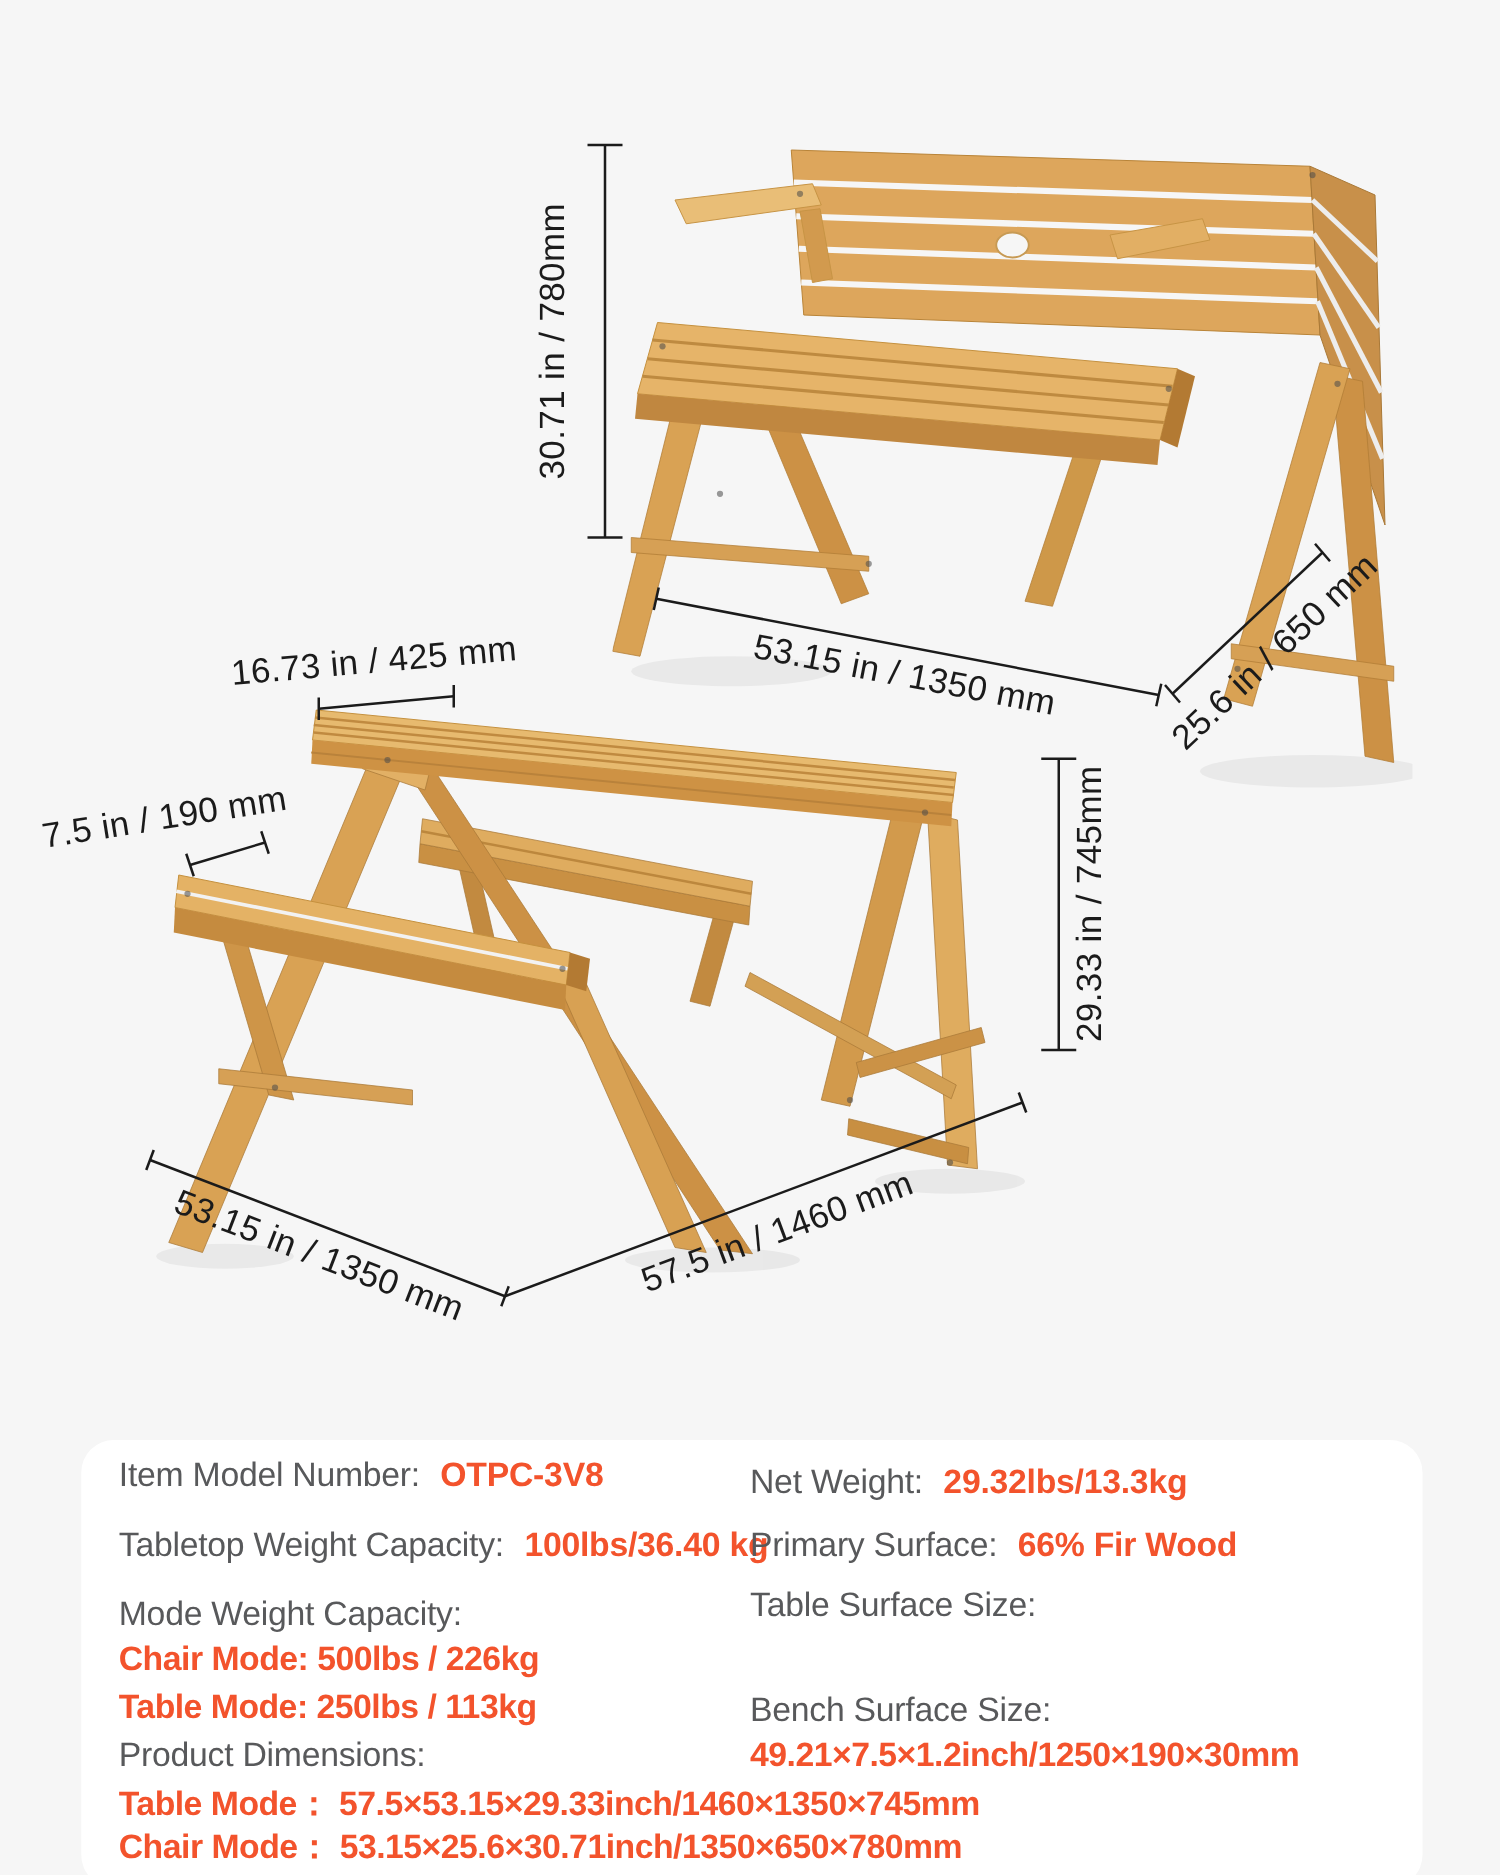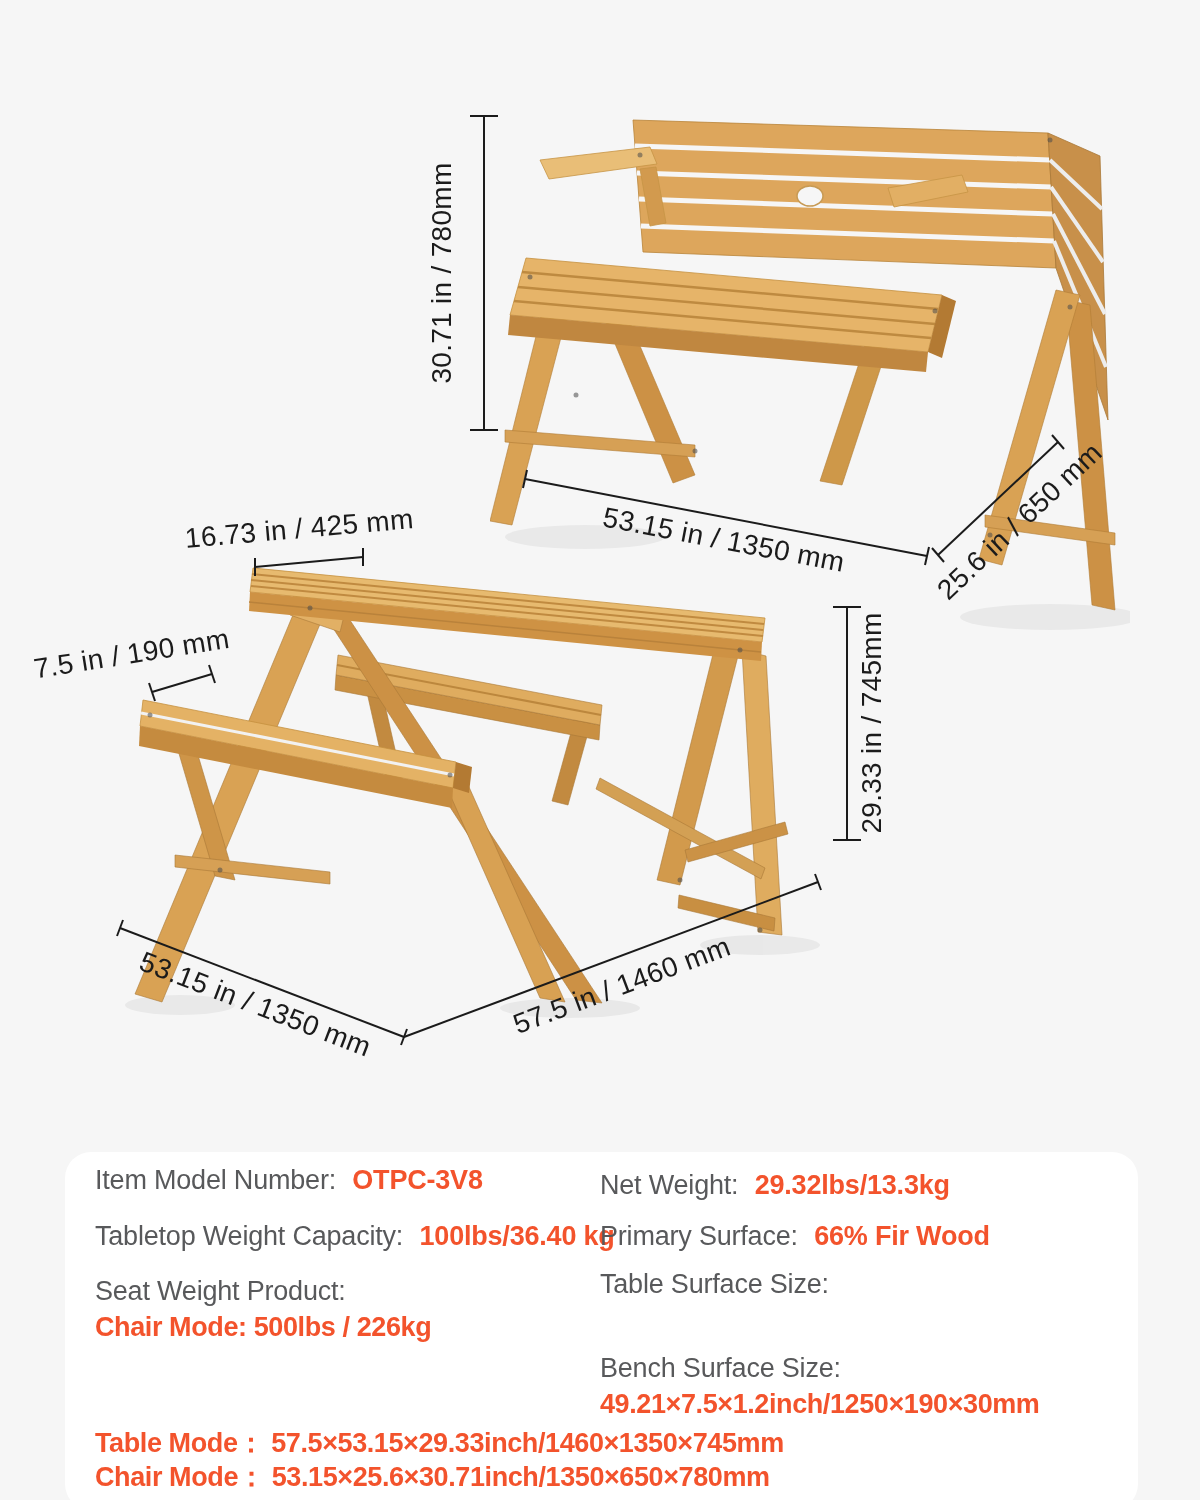--- a/index.html
+++ b/index.html
@@ -215,22 +215,24 @@
   <div class="panel">
 
     <div class="row" style="left:30px;top:14px">
       <span class="lbl">Item Model Number:</span>
       <span class="val">OTPC-3V8</span>
     </div>
     <div class="row" style="left:30px;top:70px">
       <span class="lbl">Tabletop Weight Capacity:</span>
       <span class="val">100lbs/36.40 kg</span>
     </div>
-    <div class="row lbl" style="left:30px;top:125px">Seat Weight Product:</div>
+    <div class="row lbl" style="left:30px;top:125px">Mode Weight Capacity:</div>
     <div class="row orange" style="left:30px;top:161px">Chair Mode: 500lbs / 226kg</div>
+    <div class="row orange" style="left:30px;top:199px">Table Mode: 250lbs / 113kg</div>
+    <div class="row lbl" style="left:30px;top:238px">Product Dimensions:</div>
     <div class="row orange" style="left:30px;top:277px">Table Mode： 57.5×53.15×29.33inch/1460×1350×745mm</div>
     <div class="row orange" style="left:30px;top:311px">Chair Mode： 53.15×25.6×30.71inch/1350×650×780mm</div>
 
     <div class="row" style="left:535px;top:19px">
       <span class="lbl">Net Weight:</span>
       <span class="val">29.32lbs/13.3kg</span>
     </div>
     <div class="row" style="left:535px;top:70px">
       <span class="lbl">Primary Surface:</span>
       <span class="val">66% Fir Wood</span>

